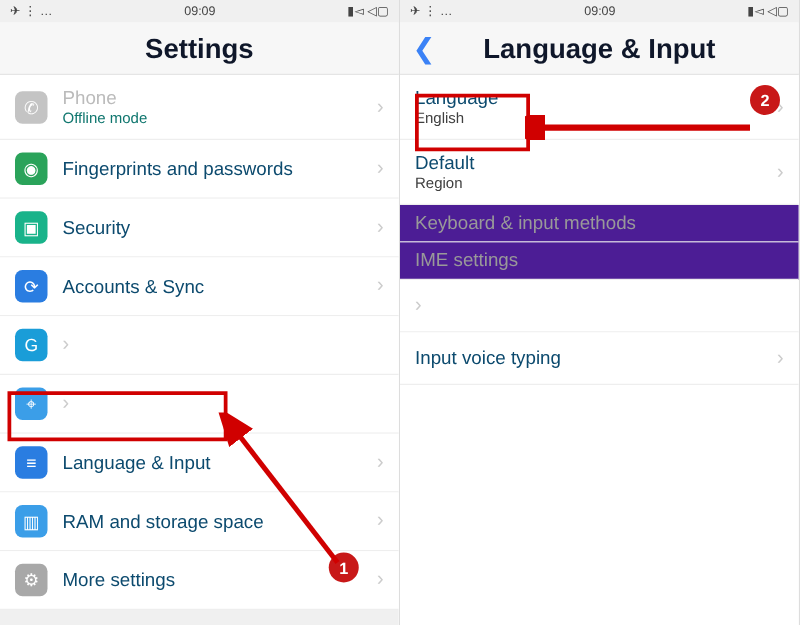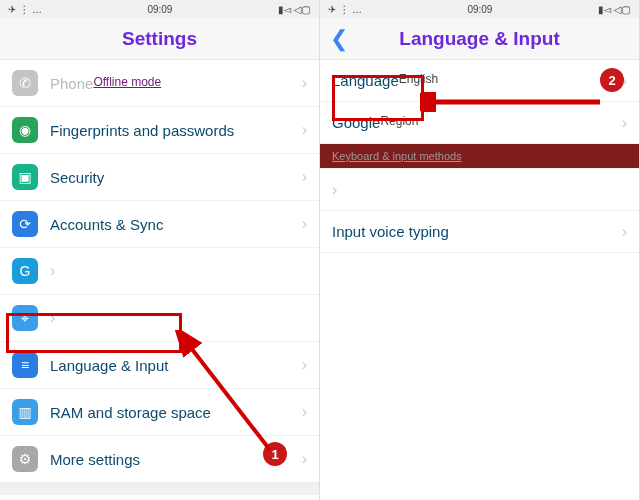--- a/index.html
+++ b/index.html
@@ -33,21 +33,21 @@
   .status-left, .status-right { display: flex; gap: 4px; align-items: center; }
   .header {
     height: 42px;
     display: flex;
     align-items: center;
     justify-content: center;
     position: relative;
     background: #f7f7f7;
     border-bottom: 1px solid #e5e5e5;
   }
-  .header-title { font-size: 19px; font-weight: 600; color: #6d28d9; }
+  .header-title { font-size: 22px; font-weight: 600; color: #0f172a; }
   .back-btn {
     position: absolute;
     left: 10px;
     top: 50%;
     transform: translateY(-50%);
     font-size: 22px;
     color: #3b82f6;
   }
   .list { flex: 1; overflow: hidden; background: #fff; }
   .row {
@@ -60,33 +60,32 @@
     position: relative;
   }
   .row-icon {
     width: 26px; height: 26px;
     border-radius: 6px;
     margin-right: 12px;
     display: flex; align-items: center; justify-content: center;
     color: #fff; font-size: 14px;
     flex-shrink: 0;
   }
-  .row-text { flex: 1; display: flex; }
+  .row-text { flex: 1; display: flex; flex-direction: column; }
   .row-label { font-size: 15px; color: #0c4a6e; }
   .row-sub { font-size: 12px; color: #404040; }
   .row-chevron { color: #ccc; font-size: 16px; }
   .row.dim .row-label { color: #bbb; }
-  .row.dim .row-sub { color: #701a75; text-decoration: underline; }
+  .row.dim .row-sub { color: #0f766e; }
   .section-head {
     padding: 6px 12px;
-    font-size: 11px;
+    font-size: 15px;
     color: #999;
-    background: #7f1d1d;
+    background: #4c1d95;
     border-bottom: 1px solid #eee;
-    text-decoration: underline;
   }
   .gap { height: 12px; background: #f0f0f0; }
   .highlight-box {
     position: absolute;
     border: 3px solid #d00000;
     pointer-events: none;
   }
   .badge {
     position: absolute;
     width: 24px; height: 24px;
@@ -200,26 +199,27 @@
     <div class="list" id="right-list">
         <div class="row">
           <div class="row-text">
             <span class="row-label">Language</span>
             <span class="row-sub">English</span>
           </div>
           <span class="row-chevron">›</span>
         </div>
         <div class="row">
           <div class="row-text">
-            <span class="row-label">Google</span>
+            <span class="row-label">Default</span>
             <span class="row-sub">Region</span>
           </div>
           <span class="row-chevron">›</span>
         </div>
         <div class="section-head">Keyboard &amp; input methods</div>
+        <div class="section-head">IME settings</div>
         <div class="row">
           <span class="row-chevron">›</span>
         </div>
         <div class="row">
           <div class="row-text">
             <span class="row-label">Input voice typing</span>
           </div>
           <span class="row-chevron">›</span>
         </div>
       </div>

